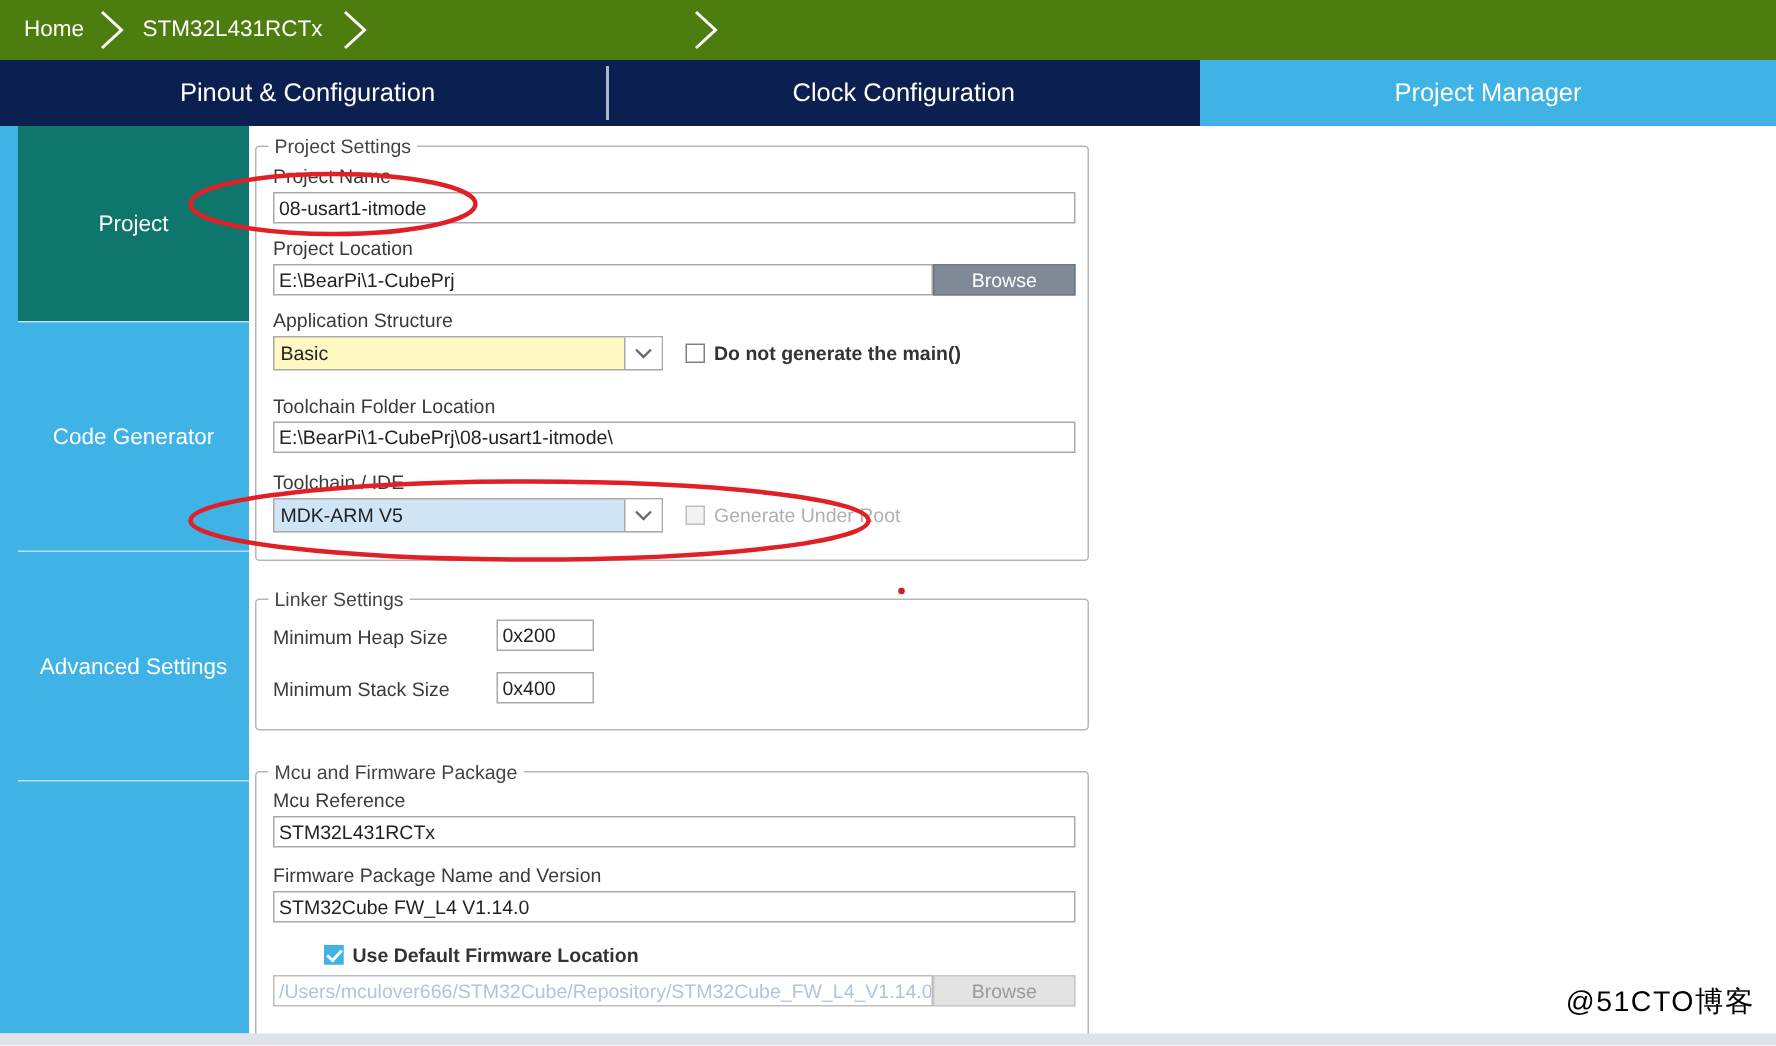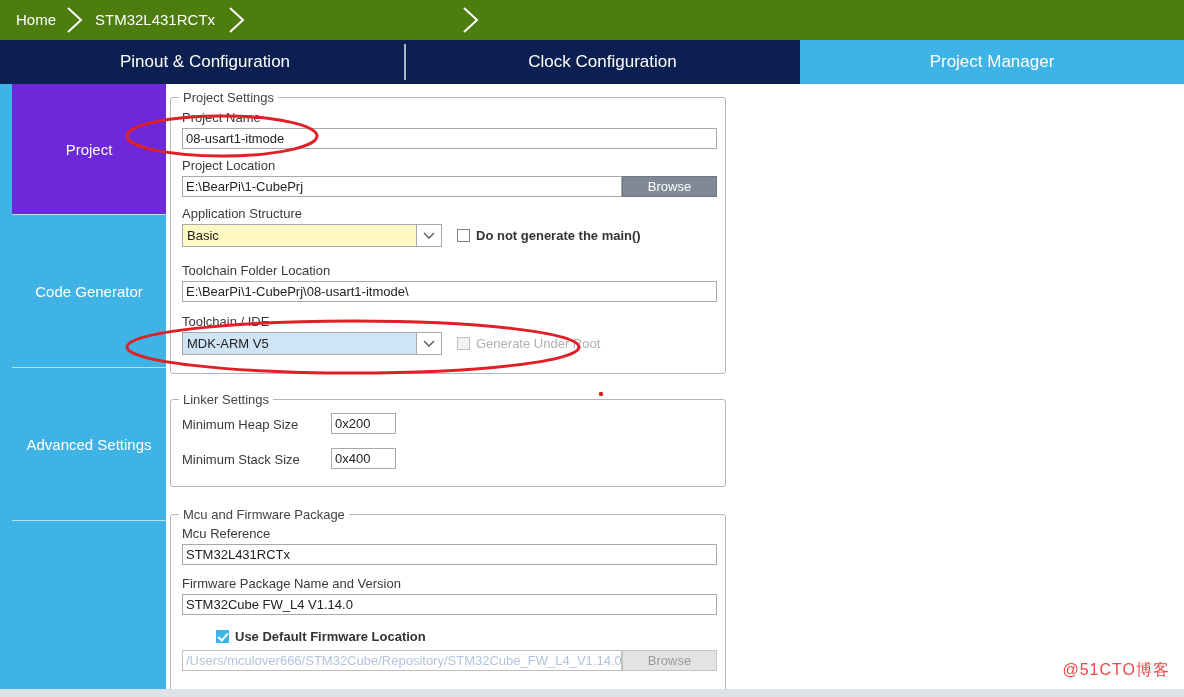--- a/index.html
+++ b/index.html
@@ -85,21 +85,21 @@
     width: 154px;
     color: #ffffff;
     font-size: 15px;
     text-align: center;
     display: flex;
     align-items: center;
     justify-content: center;
     box-sizing: border-box;
     cursor: default;
   }
-  .side-item.sel { background: #6d28d9; left: 12px; text-align: right; }
+  .side-item.sel { background: #0f766e; left: 12px; text-align: right; }
   .side-div {
     position: absolute;
     left: 12px;
     width: 154px;
     height: 1px;
     background: #b9e0f3;
   }
   .side-left-pad {
     position: absolute;
     left: 0; top: 84px;
@@ -238,22 +238,22 @@
     position: absolute;
     left: 0; top: 0;
     width: 1184px; height: 697px;
     pointer-events: none;
   }
 
   .watermark {
     position: absolute;
     right: 14px;
     bottom: 16px;
-    font-size: 16px;
-    color: #ef4444;
+    font-size: 19px;
+    color: #000000;
     letter-spacing: 1px;
     white-space: nowrap;
   }
 
   .bottom-strip {
     position: absolute;
     left: 0; bottom: 0;
     width: 1184px; height: 8px;
     background: #dfe3e8;
   }

